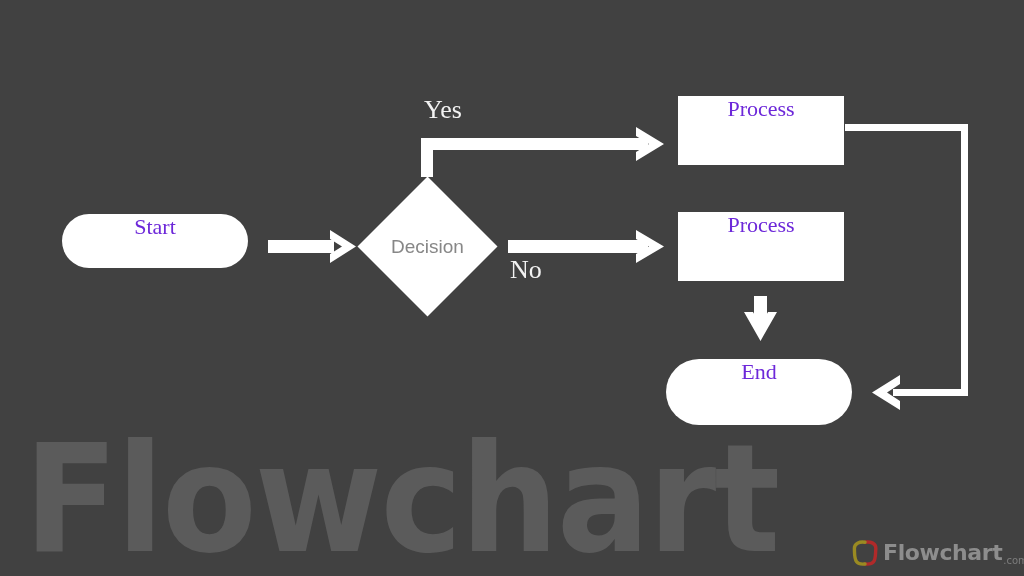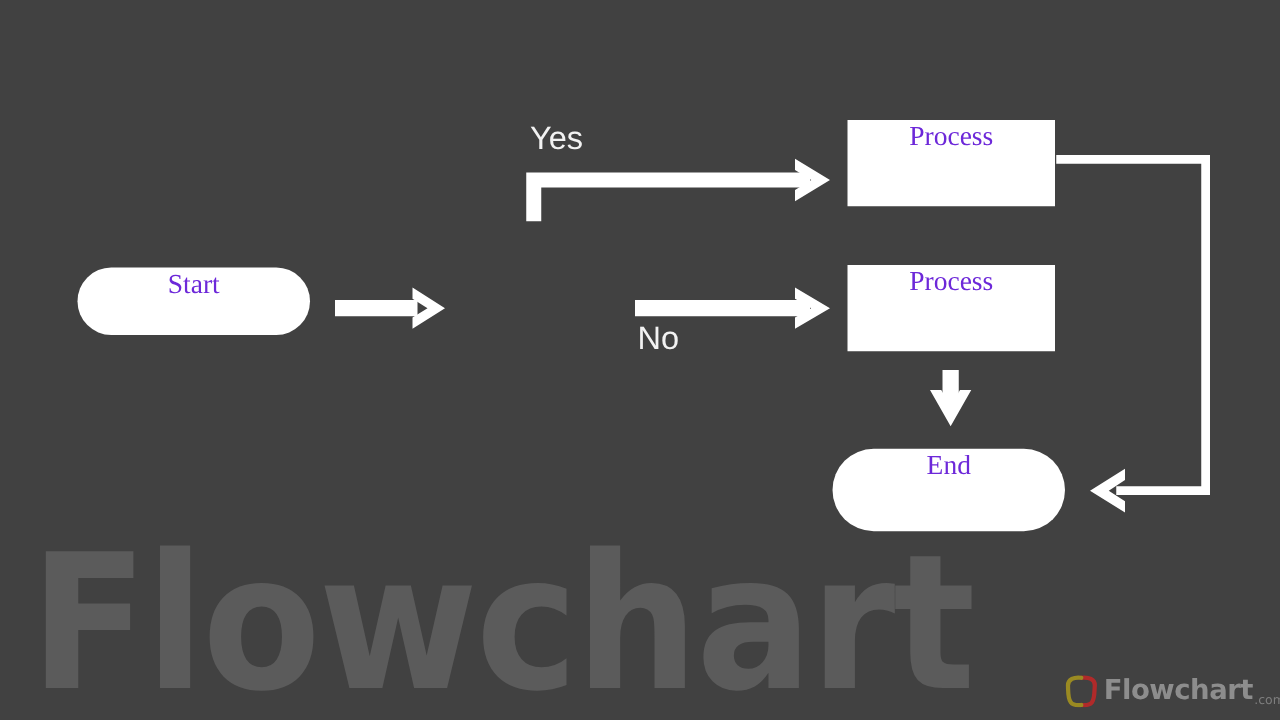--- a/index.html
+++ b/index.html
@@ -78,21 +78,21 @@
     font-size: 19px;
     font-family: "Liberation Sans", sans-serif;
     white-space: nowrap;
   }
 
   
   .edge-label {
     position: absolute;
     color: #f2f2f2;
     font-size: 26px;
-    font-family: Liberation Sans, sans-serif;
+    font-family: Liberation Serif, serif;
     white-space: nowrap;
   }
 
   
   #logo {
     position: absolute;
     left: 852px;
     top: 537px;
     display: flex;
     align-items: center;
@@ -157,20 +157,24 @@
     </g>
   </svg>
 
   <div class="edge-label" style="left:424px; top:95px;">Yes</div>
   <div class="edge-label" style="left:510px; top:255px;">No</div>
 
   <div class="node node-terminator" style="left:62px; top:214px; width:186px; height:54px;">
     <span>Start</span>
   </div>
 
+  <div class="node-diamond" style="left:378px; top:197px; width:99px; height:99px;">
+    <span class="diamond-shape"></span>
+    <span class="diamond-label">Decision</span>
+  </div>
 
   <div class="node node-process" style="left:678px; top:96px; width:166px; height:69px;">
     <span>Process</span>
   </div>
 
   <div class="node node-process" style="left:678px; top:212px; width:166px; height:69px;">
     <span>Process</span>
   </div>
 
   <div class="node node-terminator" style="left:666px; top:359px; width:186px; height:66px;">

